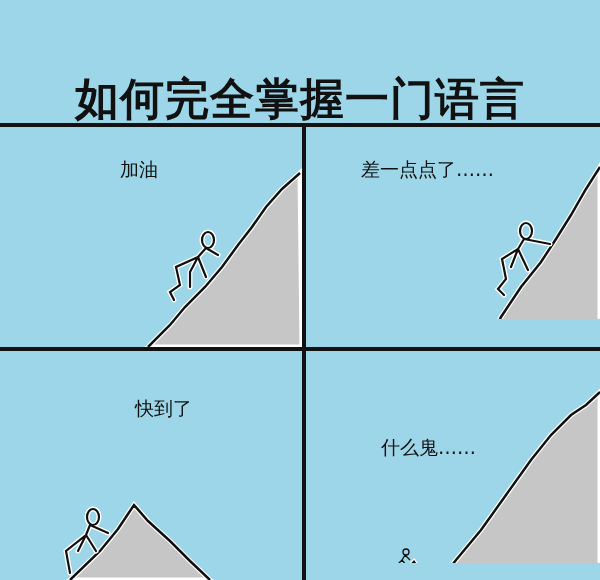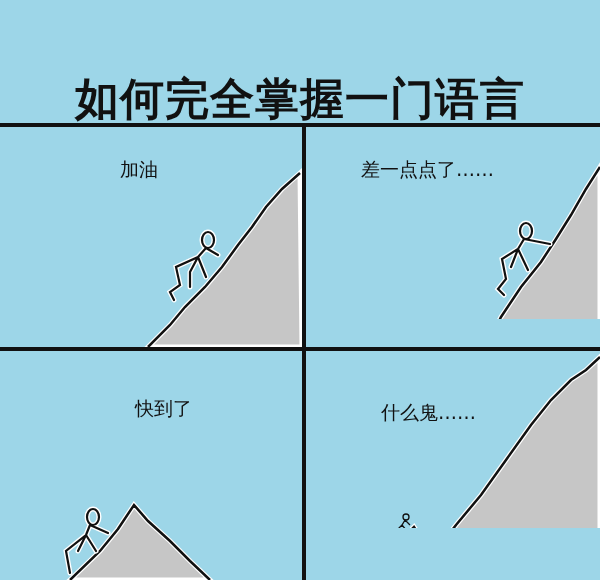--- a/index.html
+++ b/index.html
@@ -61,21 +61,21 @@
       <path d="M90,174 L86,184 L66,200 L70,222 M86,184 L96,200 M90,174 L108,182 M86,184 L78,200"></path>
     </g>
     <g stroke="#111" stroke-width="2.2" fill="none" stroke-linecap="round">
       <ellipse cx="93" cy="166" rx="6" ry="8"></ellipse>
       <path d="M90,174 L86,184 L66,200 L70,222 M86,184 L96,200 M90,174 L108,182 M86,184 L78,200"></path>
     </g>
   </svg>
   <div class="caption" style="left:135px;top:45px">快到了</div>
 </div>
 
-<div class="panel" style="left:306px;top:335px;width:294px;height:193px">
+<div class="panel" style="left:306px;top:370px;width:294px;height:193px">
   <svg width="294" height="229">
     <path d="M75,229 L95,205 L108,192 L120,210 L130,216 L150,190 L175,160 L200,125 L225,90 L245,65 L265,45 L280,35 L294,22 L294,229 Z" fill="#c6c6c6" stroke="#fff" stroke-width="5"></path>
     <path d="M75,229 L95,205 L108,192 L120,210 L130,216 L150,190 L175,160 L200,125 L225,90 L245,65 L265,45 L280,35 L294,22" fill="none" stroke="#111" stroke-width="2.5"></path>
     <g stroke="#111" stroke-width="1.3" fill="none">
       <circle cx="100" cy="182" r="3"></circle>
       <path d="M99,185 L96,190 L90,196 L92,204 M96,190 L101,196 M99,185 L104,190"></path>
     </g>
   </svg>
   <div class="caption" style="left:75px;top:65px">什么鬼……</div>
 </div>

